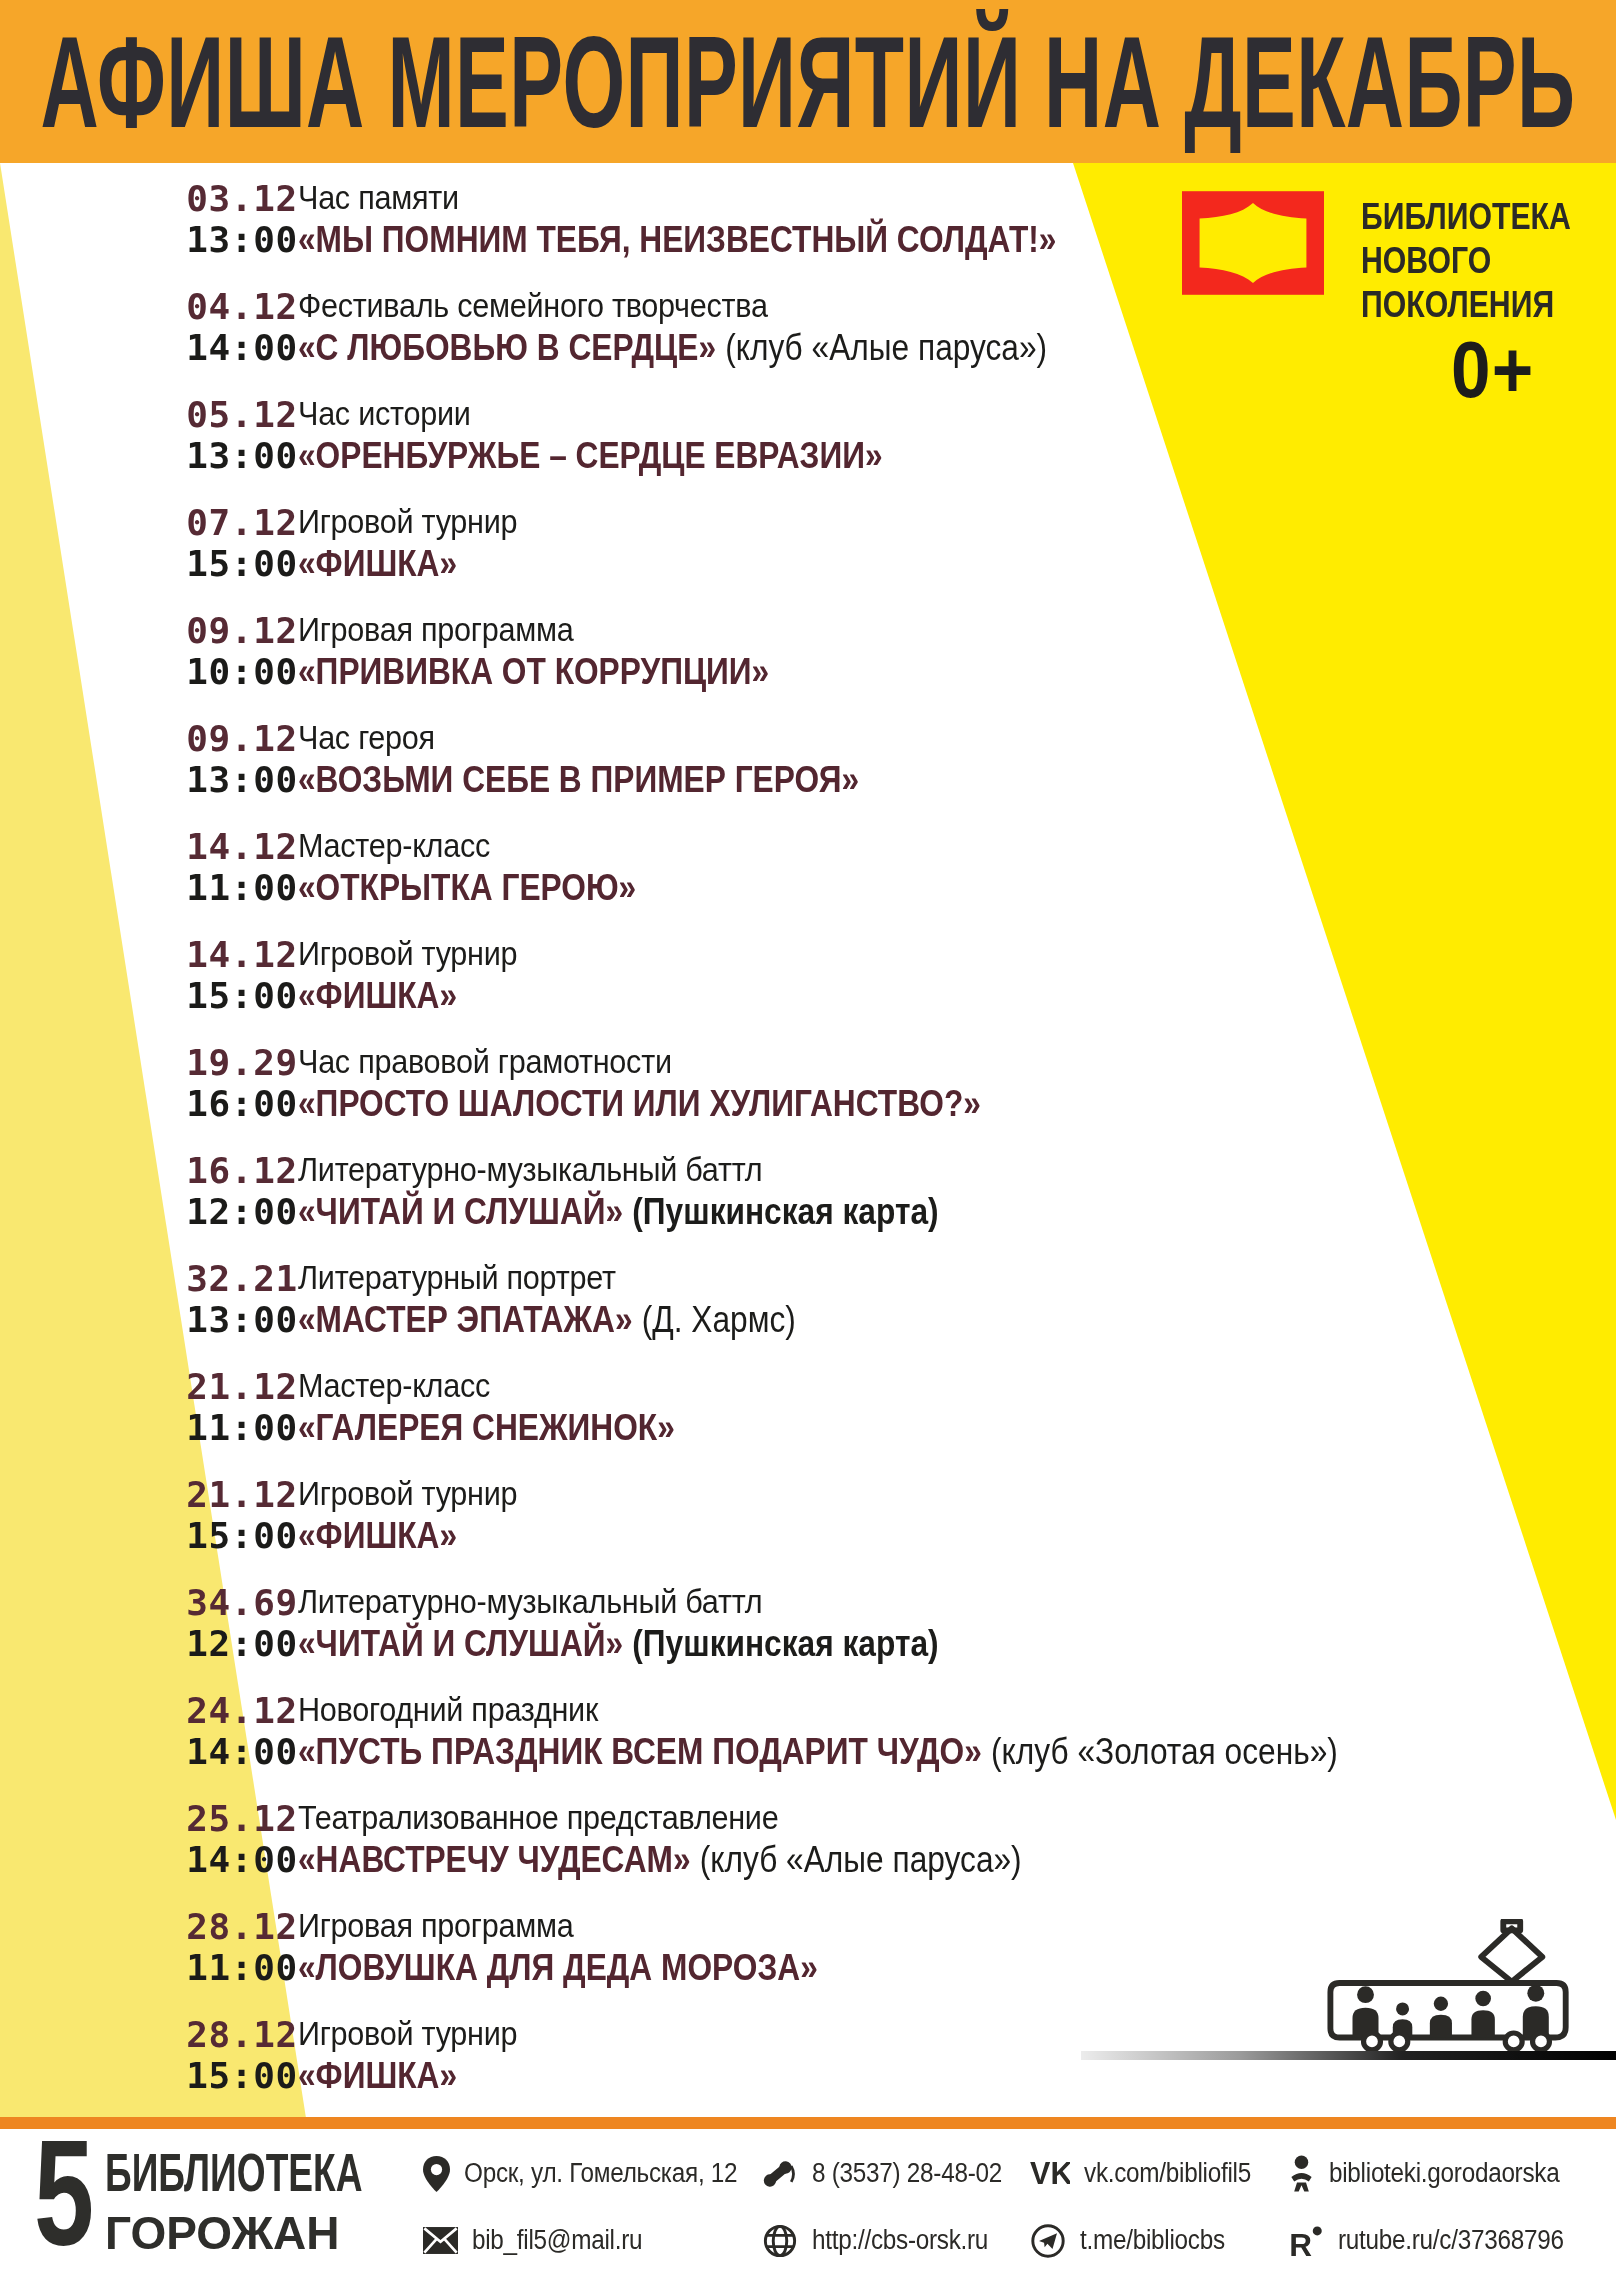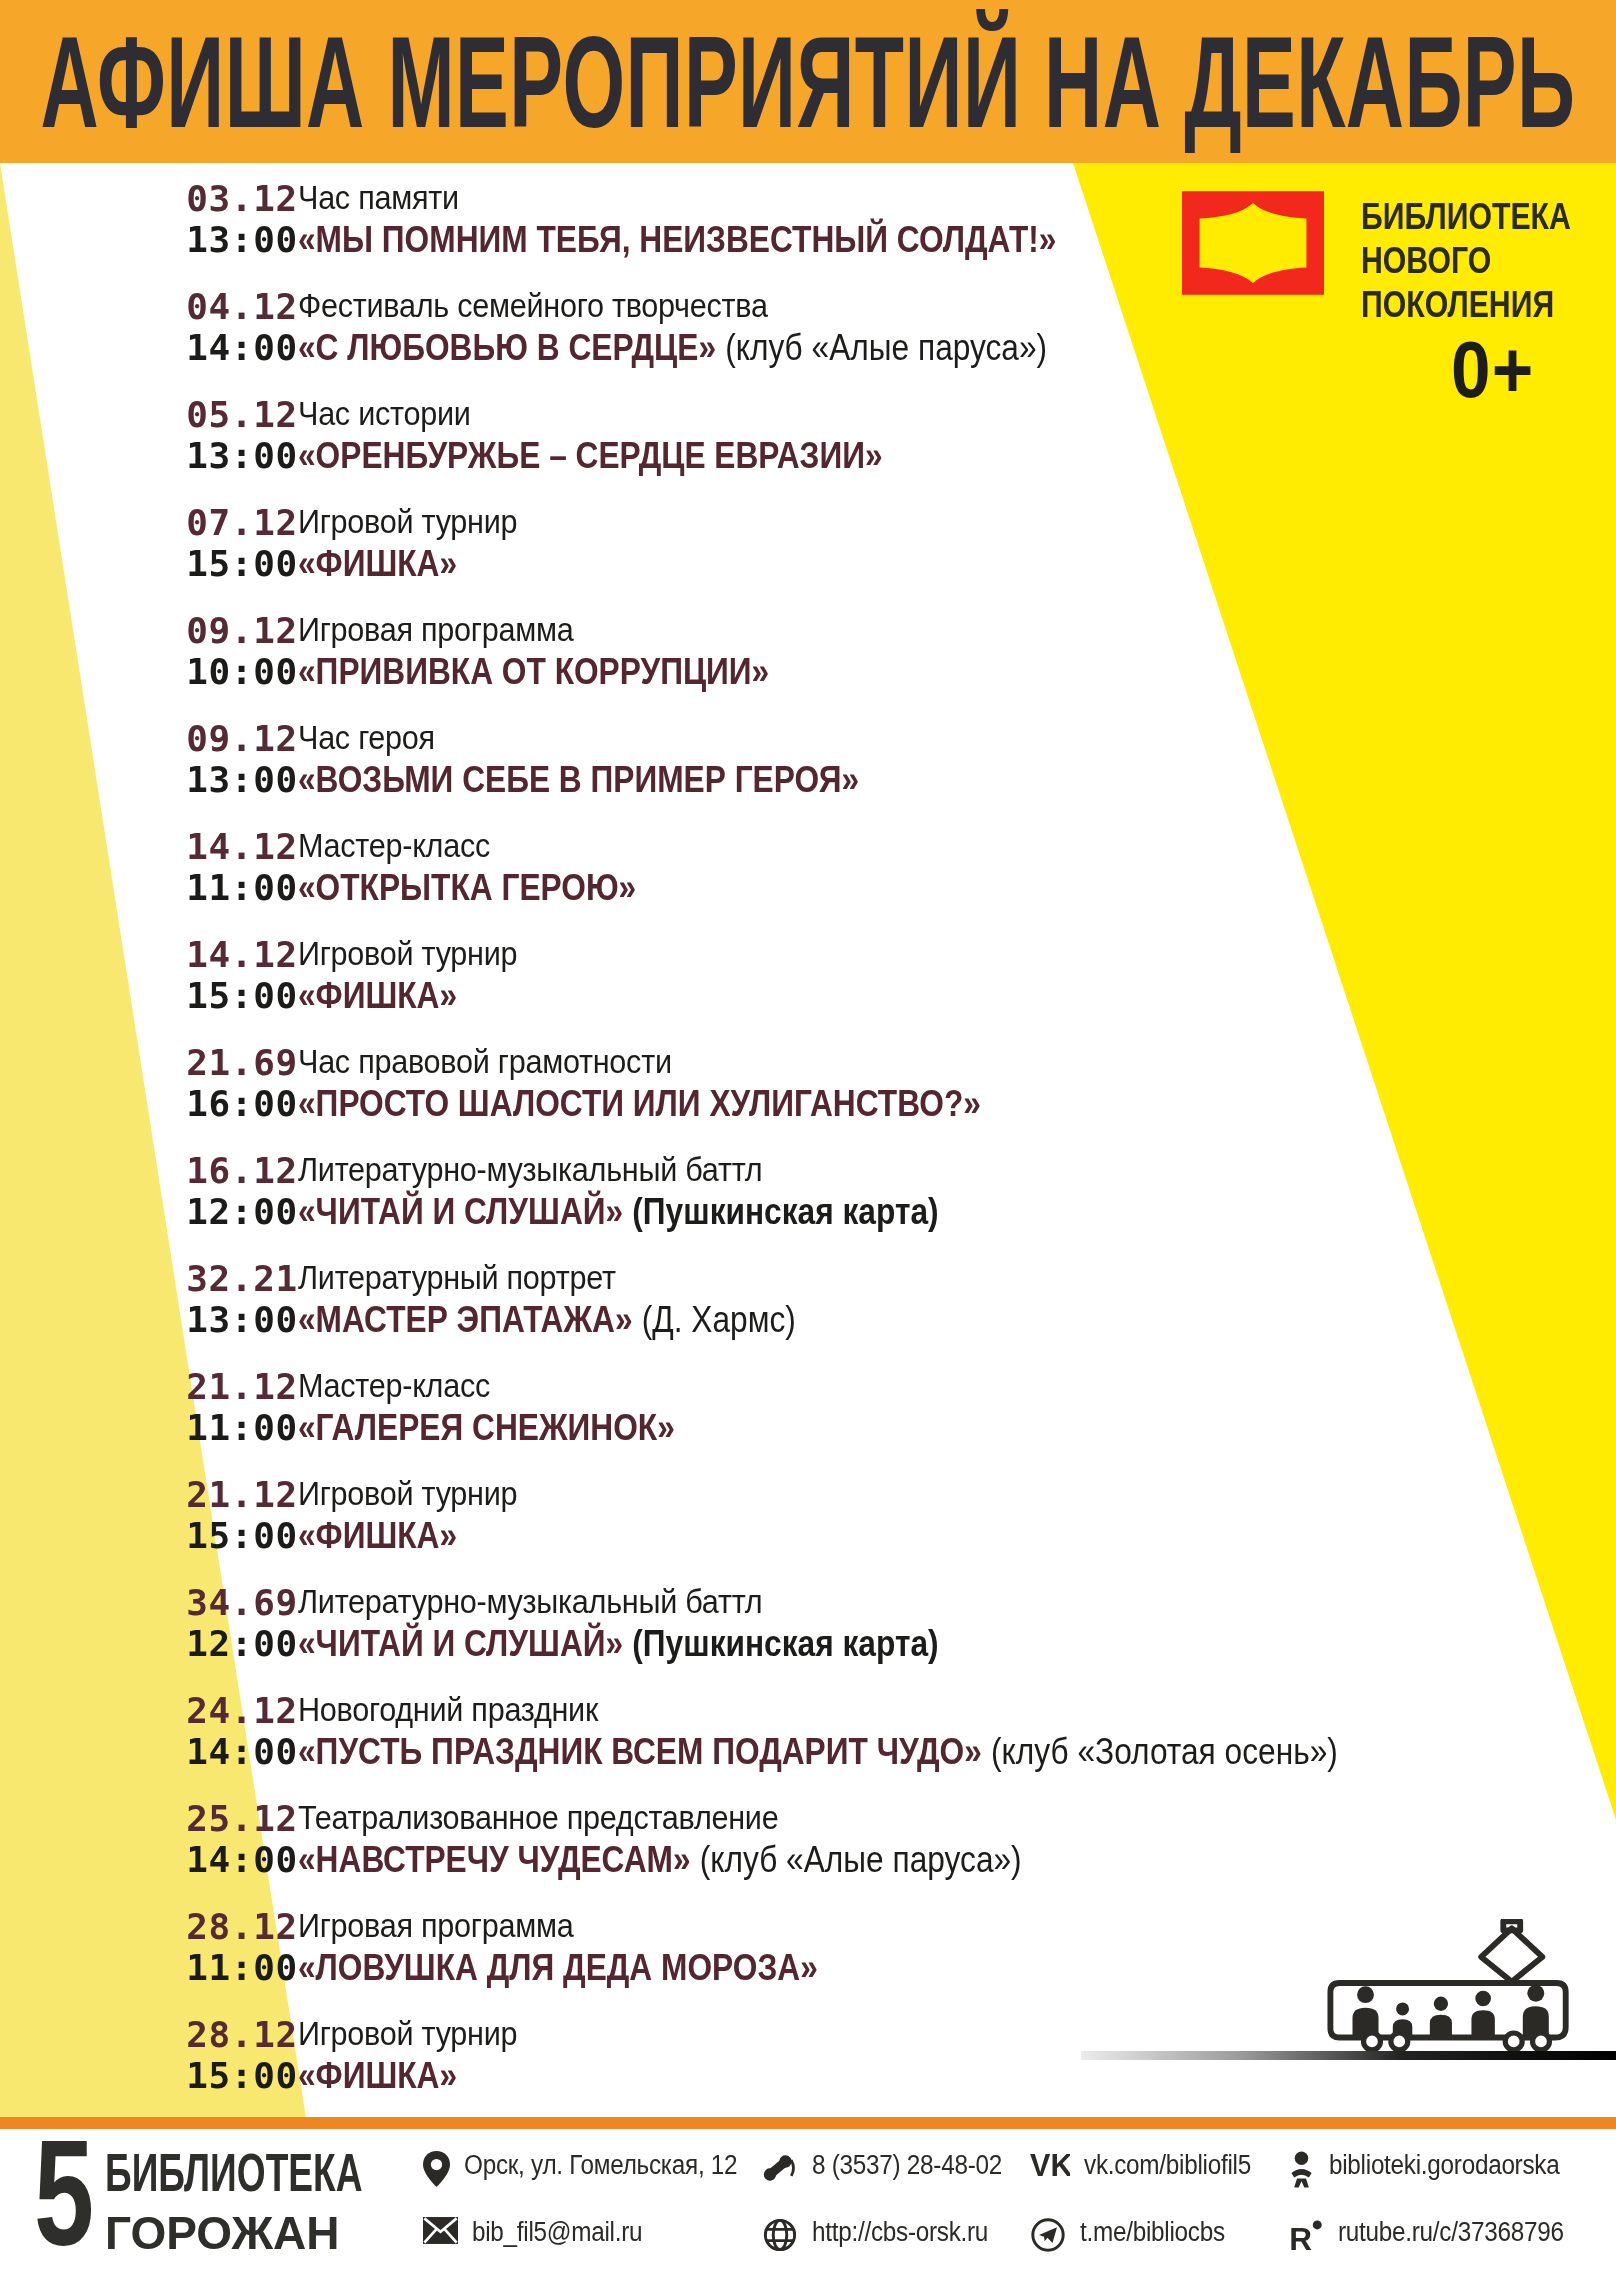--- a/index.html
+++ b/index.html
@@ -44,21 +44,21 @@
   .rail{position:absolute;left:1081px;top:2051px;width:535px;height:8.5px;
         background:linear-gradient(to right,#ececec,#9a9a9a 30%,#222 60%,#000);}
 
   
   .footer-bar{position:absolute;left:0;top:2117px;width:1616px;height:11.7px;background:#EE8621;}
   .num5{position:absolute;left:34px;top:2128px;font-size:150px;line-height:130px;font-weight:700;
         color:#2E2E2B;transform:scaleX(.72);transform-origin:0 0;}
   .libname{position:absolute;left:105px;top:2142px;color:#2E2E2B;font-weight:700;}
   .libname .ln1{font-size:53px;line-height:61px;transform:scaleX(.70);transform-origin:0 50%;white-space:nowrap;}
   .libname .ln2{font-size:46px;line-height:61px;transform:scaleX(1.0);transform-origin:0 50%;white-space:nowrap;}
-  .contact{position:absolute;height:47px;display:flex;gap:14.3px;color:#2B2A27;}
+  .contact{position:absolute;height:47px;display:flex;align-items:center;gap:14.3px;color:#2B2A27;}
   .contact .txt{font-size:27px;white-space:nowrap;transform:scaleX(.9);transform-origin:0 50%;letter-spacing:-0.3px;}
   .contact svg{flex:none;}
   .c-a1{left:423px;top:2150px}.c-a2{left:423px;top:2217px}
   .c-b1{left:762px;top:2150px}.c-b2{left:762px;top:2217px}
   .c-c1{left:1030px;top:2150px}.c-c2{left:1030px;top:2217px}
   .c-d1{left:1288px;top:2150px}.c-d2{left:1288px;top:2217px}
 </style>
 </head>
 <body>
 
@@ -166,21 +166,21 @@
         <div class="ev-text ev-type">Игровой турнир</div>
       </div>
       <div class="l2">
         <div class="ev-time">15:00</div>
         <div class="ev-text ev-title"><span>«ФИШКА»</span></div>
       </div>
     </div>
 
     <div class="event">
       <div class="l1">
-        <div class="ev-date">21.69</div>
+        <div class="ev-date">19.29</div>
         <div class="ev-text ev-type">Час правовой грамотности</div>
       </div>
       <div class="l2">
         <div class="ev-time">16:00</div>
         <div class="ev-text ev-title"><span>«ПРОСТО ШАЛОСТИ ИЛИ ХУЛИГАНСТВО?»</span></div>
       </div>
     </div>
 
     <div class="event">
       <div class="l1">

